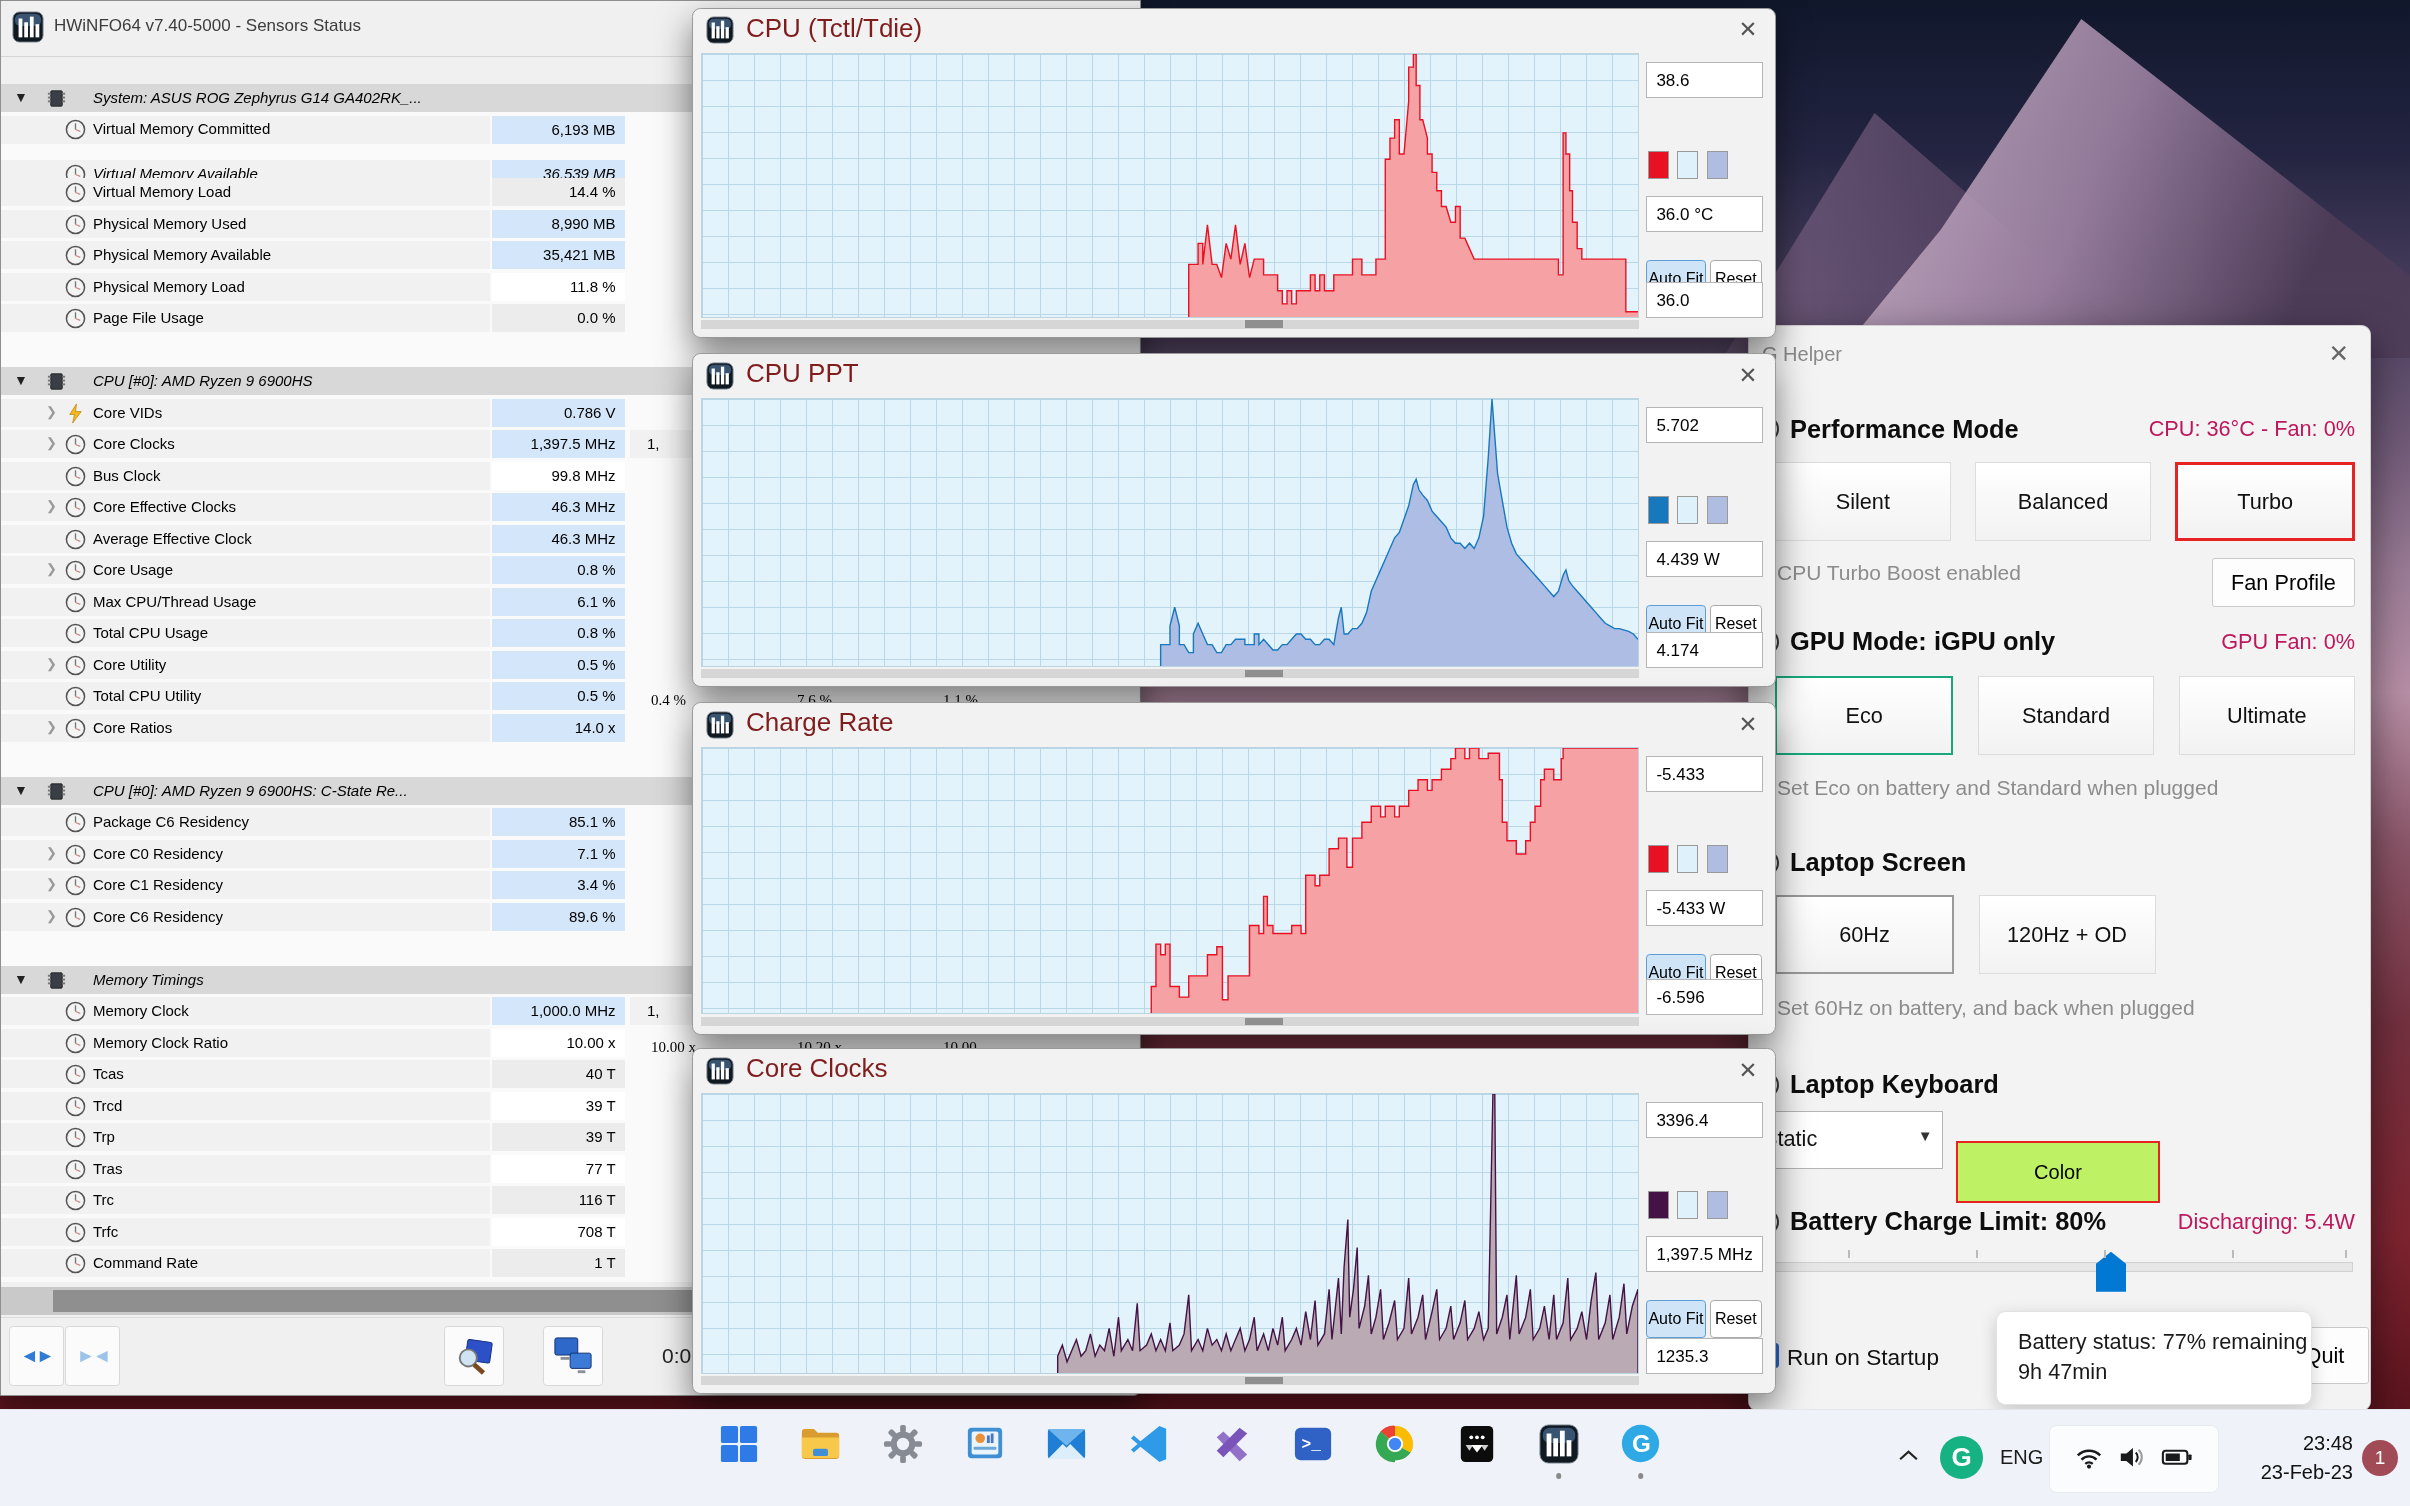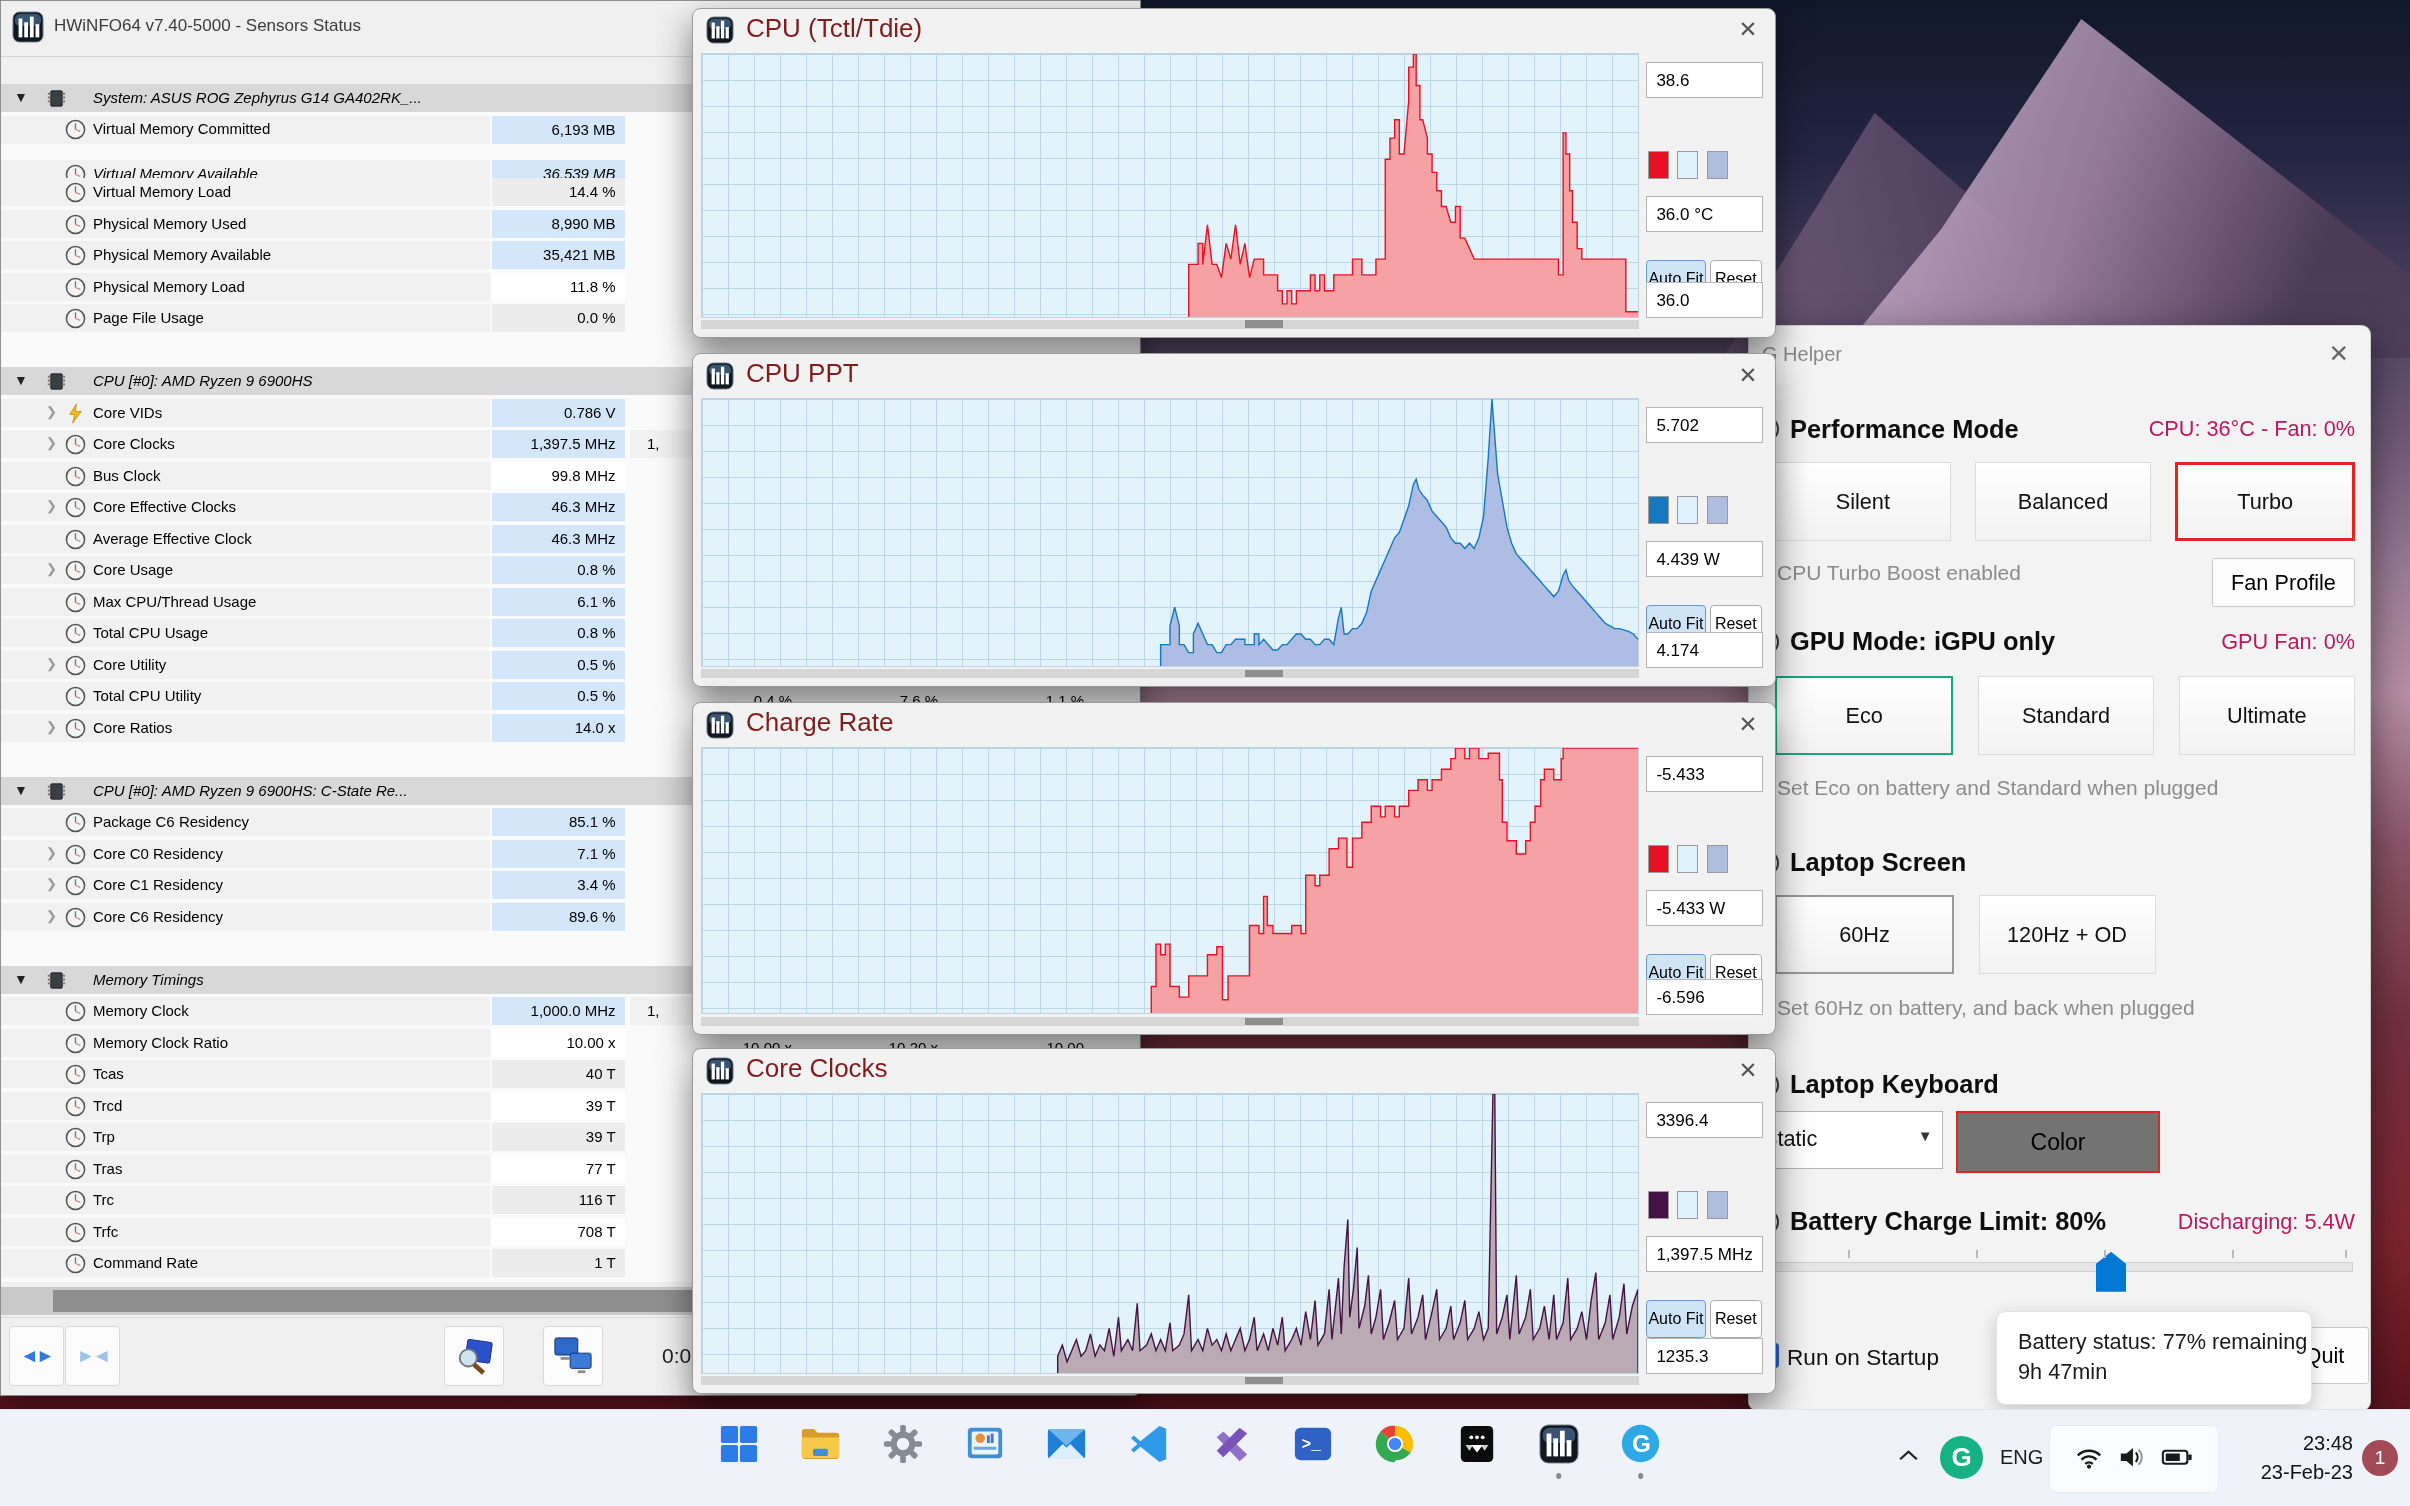--- a/index.html
+++ b/index.html
@@ -39,21 +39,21 @@
   .row.section .label{font-style:italic;}
   .row .label{position:absolute;left:92px;top:4.7px;font-size:15px;color:#000;white-space:nowrap;}
   .row .exp{position:absolute;left:45px;top:4.7px;font-size:13px;color:#9a9a9a;}
   .row.section .exp{left:13px;color:#222;font-size:14px;}
   .icn{position:absolute;left:64px;top:3.8px;width:21px;height:21px;}
   .row.section .icn{left:45px;}
   .val.bgblue{background:#d4e6fa;text-align:right;}
   .val.bggray{background:#ececec;}
   .val.bgwhite{background:#ffffff;}
   .sliver{position:absolute;left:0;width:1138px;height:28px;font-size:15px;color:#000;}
-  .sliver span{position:absolute;top:3.8px;width:141px;text-align:right;}
+  .sliver span{position:absolute;top:3.8px;width:141px;font-family:Liberation Serif, serif;}
   #hw-hscroll{position:absolute;left:0;top:1286px;width:1138px;height:28px;background:#c9c9c9;}
   #hw-hthumb{position:absolute;left:52px;top:2.8px;width:960px;height:22.6px;background:#8f8f8f;}
   #hw-toolbar{position:absolute;left:0;top:1316px;width:1138px;height:75px;background:#f0f0f0;
       border-top:0.9px solid #dcdcdc;}
   .tbtn{position:absolute;top:7.5px;width:53px;height:58px;background:#fbfbfb;border:0.9px solid #d8d8d8;
       border-radius:3.8px;display:flex;align-items:center;justify-content:center;}
   #hw-uptime{position:absolute;left:661px;top:26px;font-size:21px;color:#222;}
   .arr{font-size:19px;font-weight:bold;letter-spacing:-2.8px;}
   
   .gwin{position:absolute;left:692px;width:1082px;background:#f2f2f2;border:0.9px solid #9a9a9a;
@@ -95,22 +95,22 @@
       font-size:21.7px;color:#111;display:flex;align-items:center;justify-content:center;}
   .gh-btn.sel-red{border:3.8px solid #e62222;}
   .gh-btn.sel-green{border:2.8px solid #17a97c;}
   .gh-btn.sel-gray{border:2.8px solid #9a9a9a;}
   #gh-fanprofile{position:absolute;left:463px;right:15px;top:232px;height:47px;background:#fdfdfd;
       border:0.9px solid #c9c9c9;border-radius:2.8px;font-size:21.7px;display:flex;align-items:center;justify-content:center;}
   #gh-dropdown{position:absolute;left:0px;top:785px;width:192px;height:56px;background:#fff;
       border:0.9px solid #b5b5b5;font-size:21.7px;color:#111;}
   #gh-dropdown .dtext{position:absolute;left:13px;top:14px;}
   #gh-dropdown .darr{position:absolute;right:9.4px;top:15px;font-size:15px;color:#333;}
-  #gh-color{position:absolute;left:207px;top:785px;width:200px;height:58px;background:#737373;
-      border:2.8px solid #e62222;font-size:23px;display:flex;align-items:center;justify-content:center;}
+  #gh-color{position:absolute;left:207px;top:815px;width:200px;height:58px;background:#bef264;
+      border:2.8px solid #e62222;font-size:20px;display:flex;align-items:center;justify-content:center;}
   #gh-slider{position:absolute;left:15px;right:17px;top:936px;height:7.5px;background:#e6e6e6;
       border:0.9px solid #d0d0d0;}
   .tick{position:absolute;top:-13px;width:1.9px;height:7.5px;background:#bbb;}
   #gh-handle{position:absolute;top:-11.3px;left:331px;width:30px;height:40px;background:#0078d4;
       clip-path:polygon(50% 0,100% 30%,100% 100%,0 100%,0 30%);}
   #gh-startup{position:absolute;left:38px;top:1019px;font-size:22.6px;color:#111;}
   #gh-check{position:absolute;left:5.6px;top:1017px;width:24.5px;height:24.5px;background:#2a66c8;border-radius:3.8px;}
   #gh-quit{position:absolute;left:531px;top:1001px;width:87px;height:55px;background:#fdfdfd;
       border:0.9px solid #c9c9c9;border-radius:2.8px;font-size:21.7px;display:flex;align-items:center;justify-content:center;}
   #gh-tooltip{position:absolute;left:247px;top:985px;width:316px;height:94px;background:#fff;

